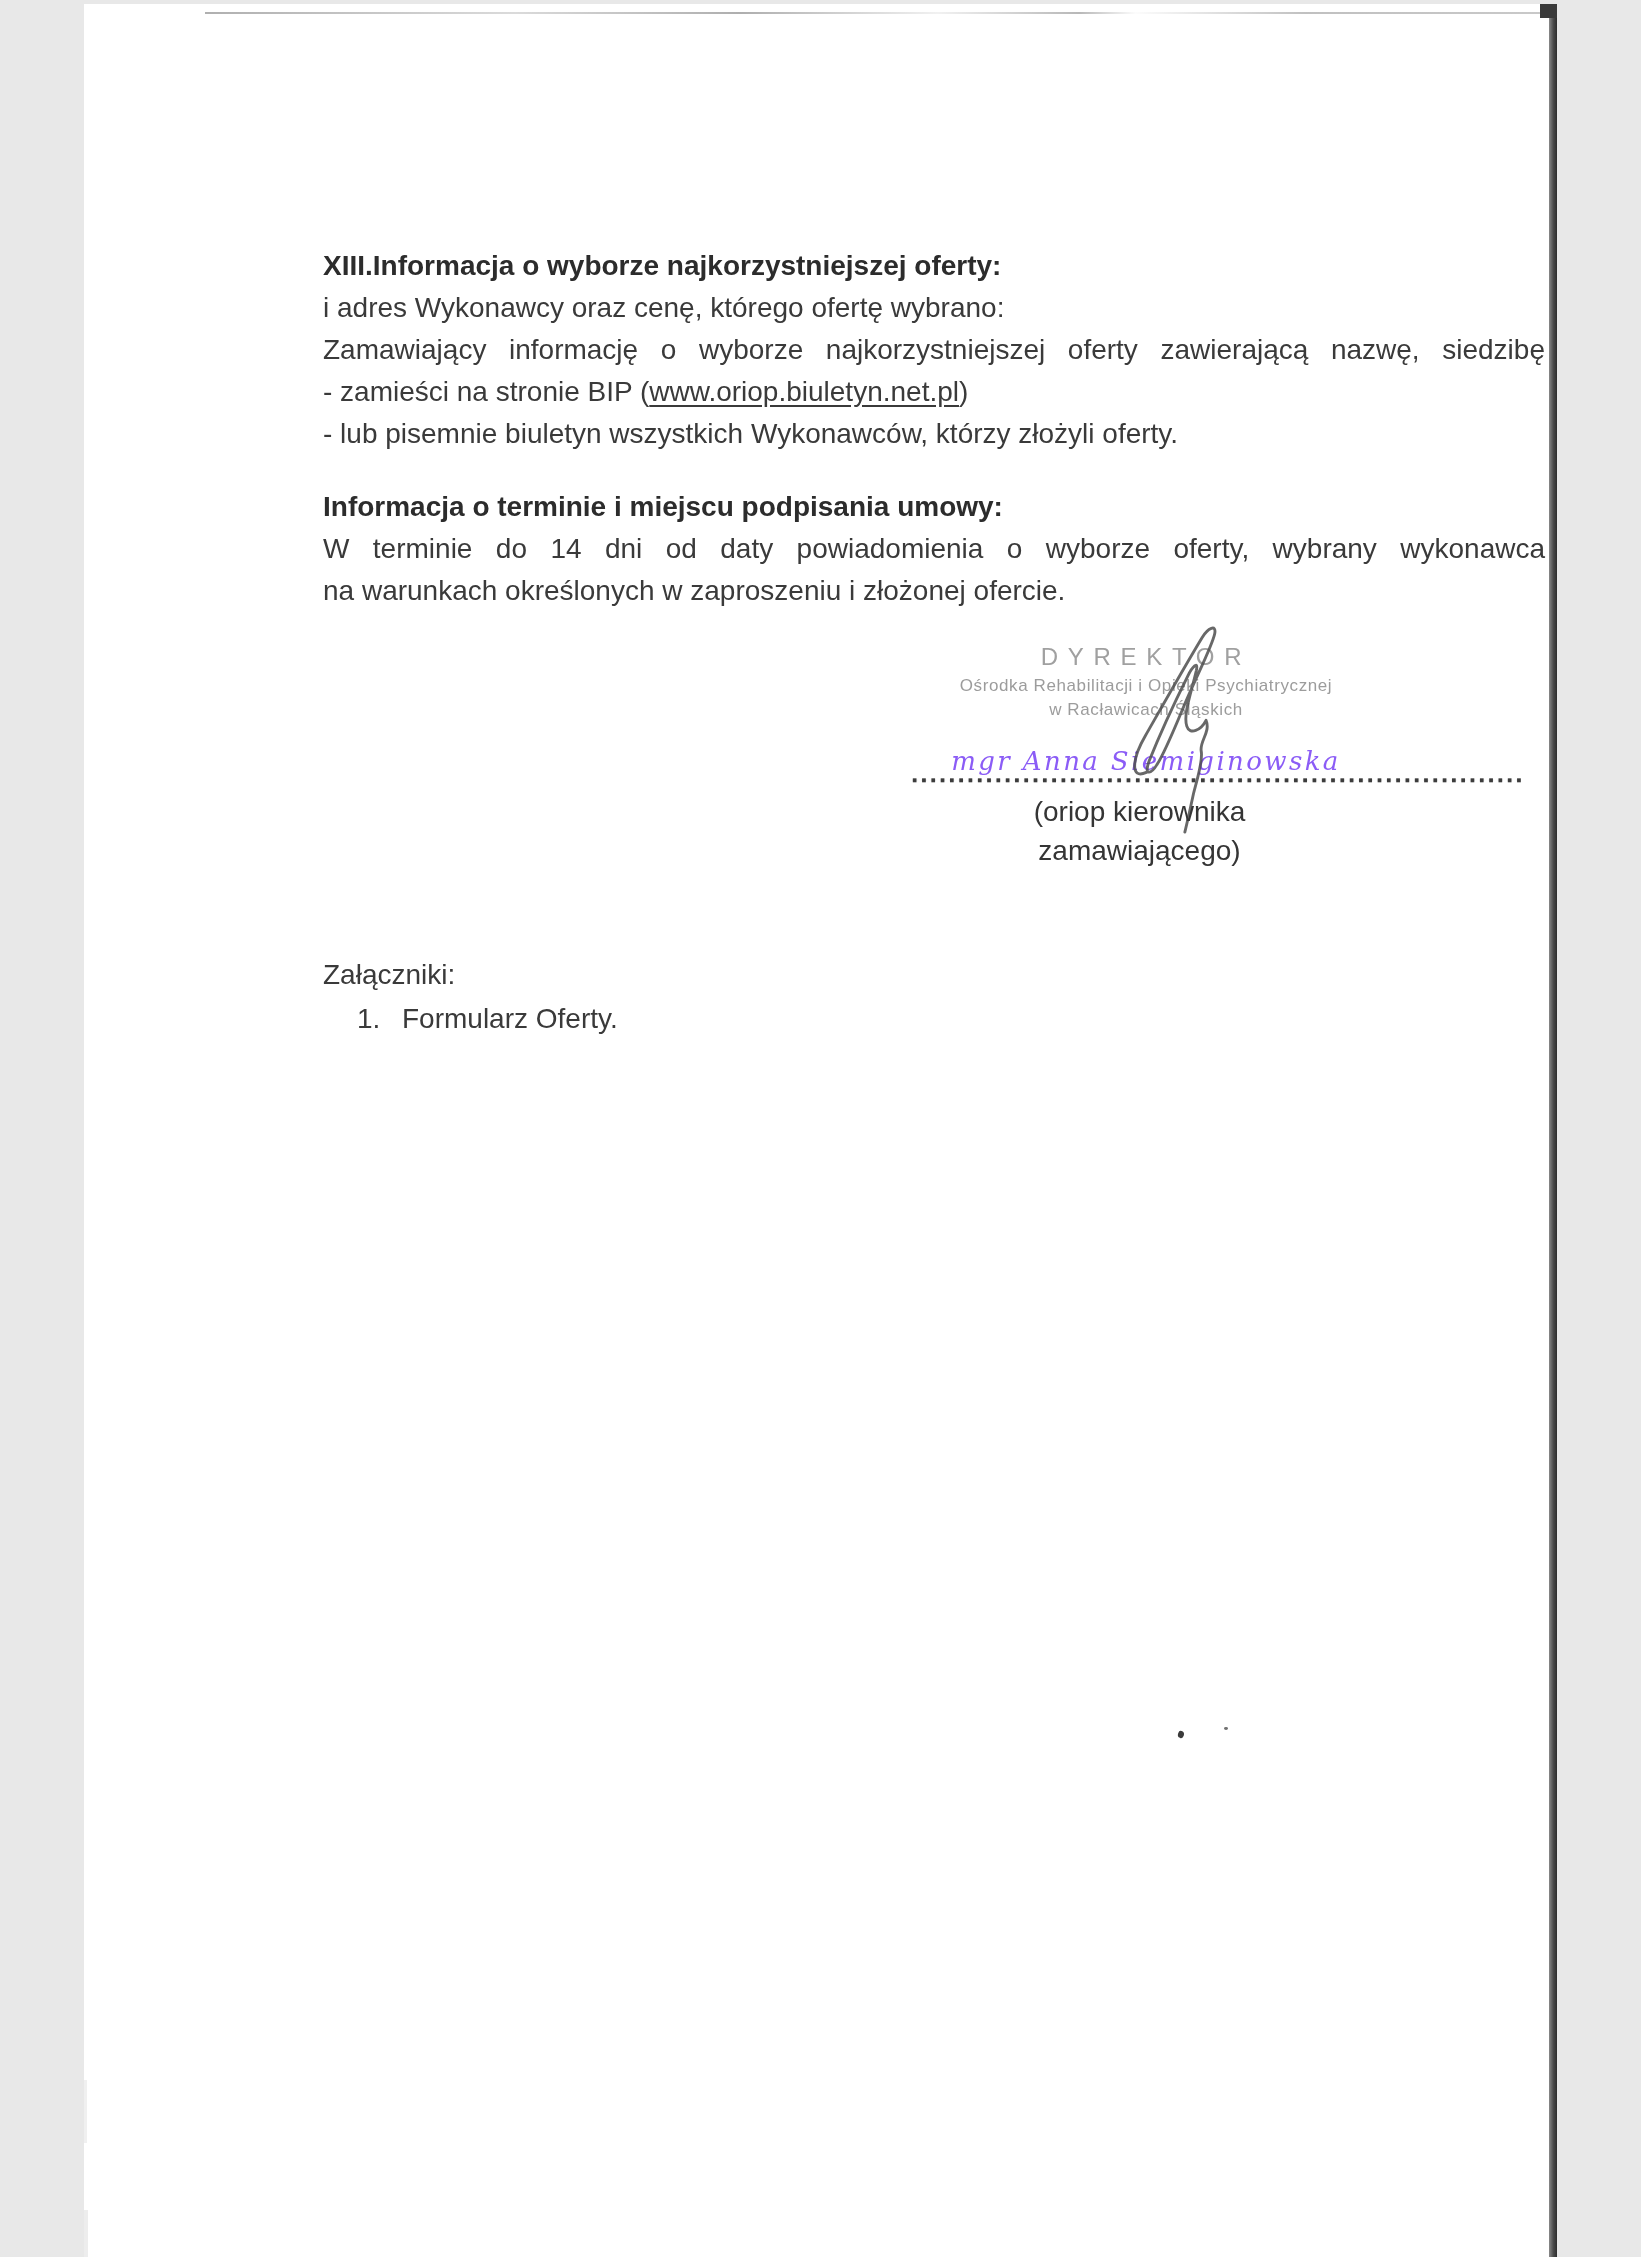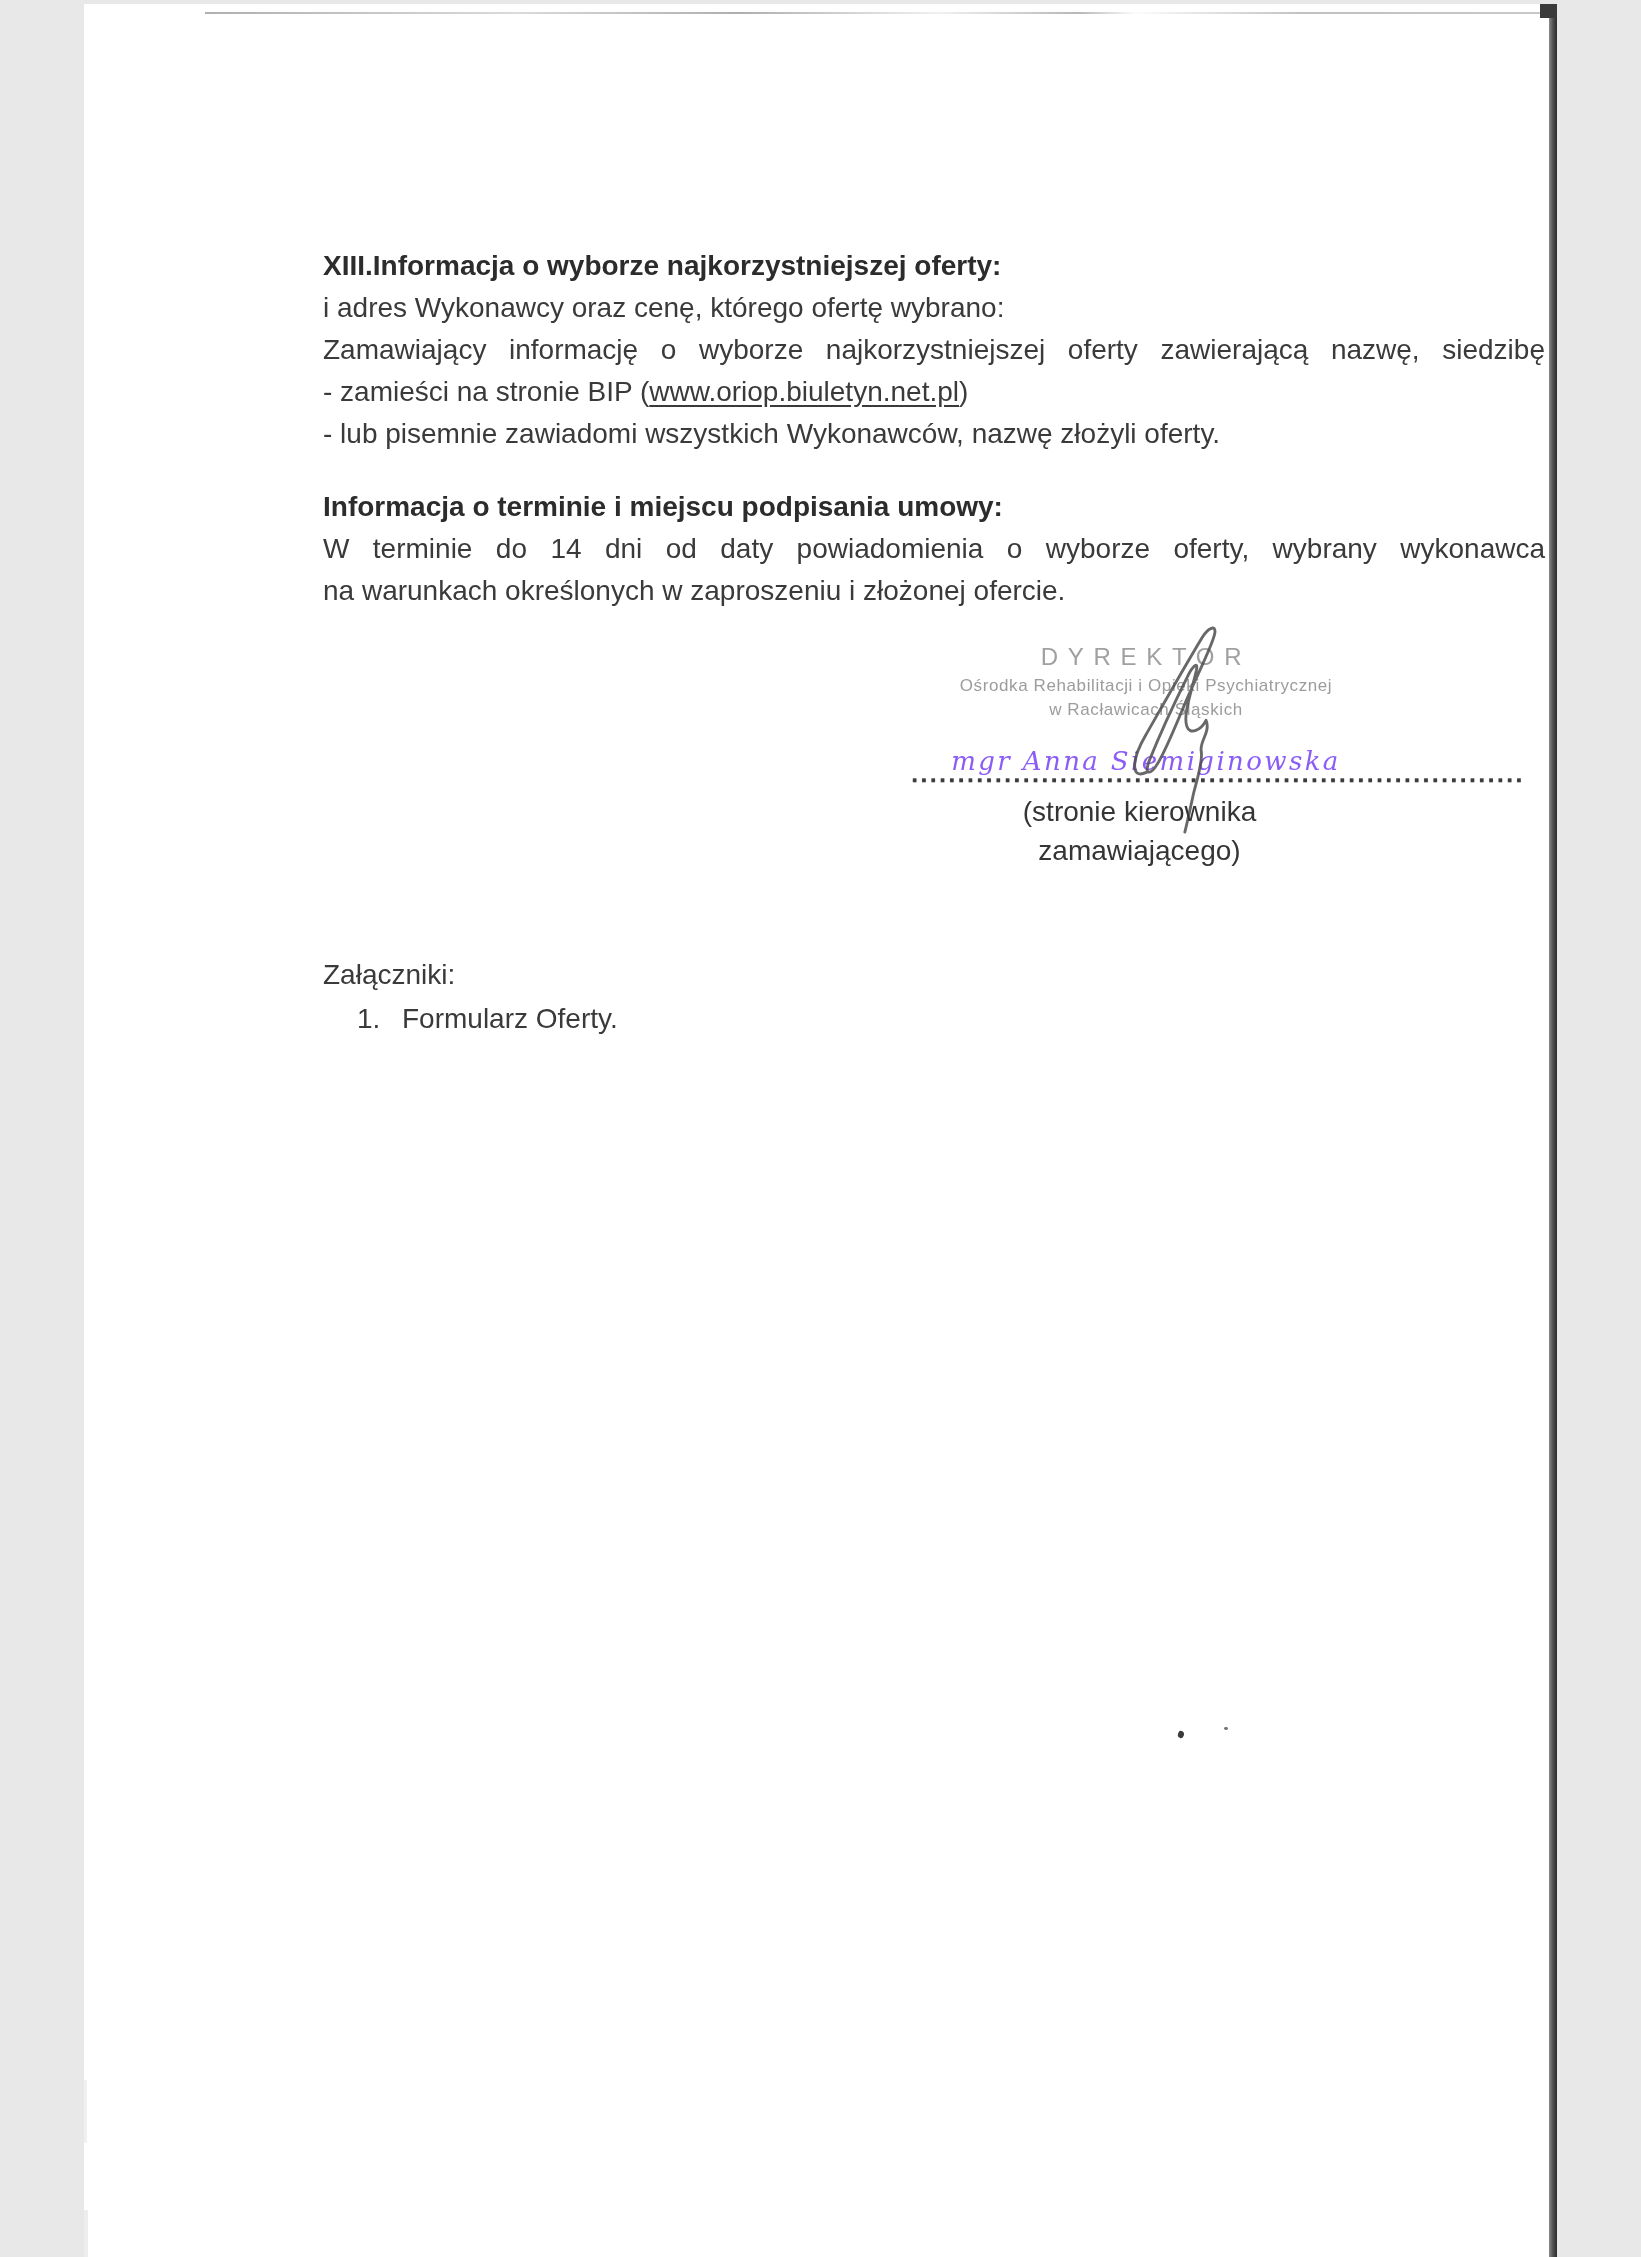--- a/index.html
+++ b/index.html
@@ -69,21 +69,21 @@
   <div class="speck-b"></div>
   <div class="sliver-1"></div>
   <div class="sliver-2"></div>
 
   <div class="content">
 
     <div class="h">XIII.Informacja o wyborze najkorzystniejszej oferty:</div>
     <div class="t">i adres Wykonawcy oraz cenę, którego ofertę wybrano:</div>
     <div class="t just">Zamawiający informację o wyborze najkorzystniejszej oferty zawierającą nazwę, siedzibę</div>
     <div class="t"><span>- zamieści na stronie BIP (</span><span class="doclink">www.oriop.biuletyn.net.pl</span><span>)</span></div>
-    <div class="t">- lub pisemnie zawiadomi wszystkich Wykonawców, nazwę złożyli oferty.</div>
+    <div class="t">- lub pisemnie biuletyn wszystkich Wykonawców, którzy złożyli oferty.</div>
 
     <div class="gap"></div>
 
     <div class="h">Informacja o terminie i miejscu podpisania umowy:</div>
     <div class="t just">W terminie do 14 dni od daty powiadomienia o wyborze oferty, wybrany wykonawca</div>
     <div class="t">na warunkach określonych w zaproszeniu i złożonej ofercie.</div>
   </div>
 
   <div class="stamp">
     <div class="stamp-title">DYREKTOR</div>
@@ -103,21 +103,21 @@
              C 56 128, 76 84, 88 60
              C 93 50, 99 44, 97 54
              C 92 76, 83 100, 87 112
              C 90 122, 102 116, 107 106
              C 112 118, 100 128, 102 138
              C 104 148, 98 166, 94 182
              C 91 196, 88 210, 85 222" fill="none" stroke="#4d4d4d" stroke-width="3" stroke-linecap="round" stroke-linejoin="round" opacity="0.85"></path>
   </svg>
 
   <div class="dots"></div>
-  <div class="caption">(stronie kierownika zamawiającego)</div>
+  <div class="caption">(oriop kierownika zamawiającego)</div>
 
   <div class="attach">
     <div class="attach-label">Załączniki:</div>
     <div class="attach-item">
       <span class="attach-num">1.</span>
       <span>Formularz Oferty.</span>
     </div>
   </div>
 
 </div>

